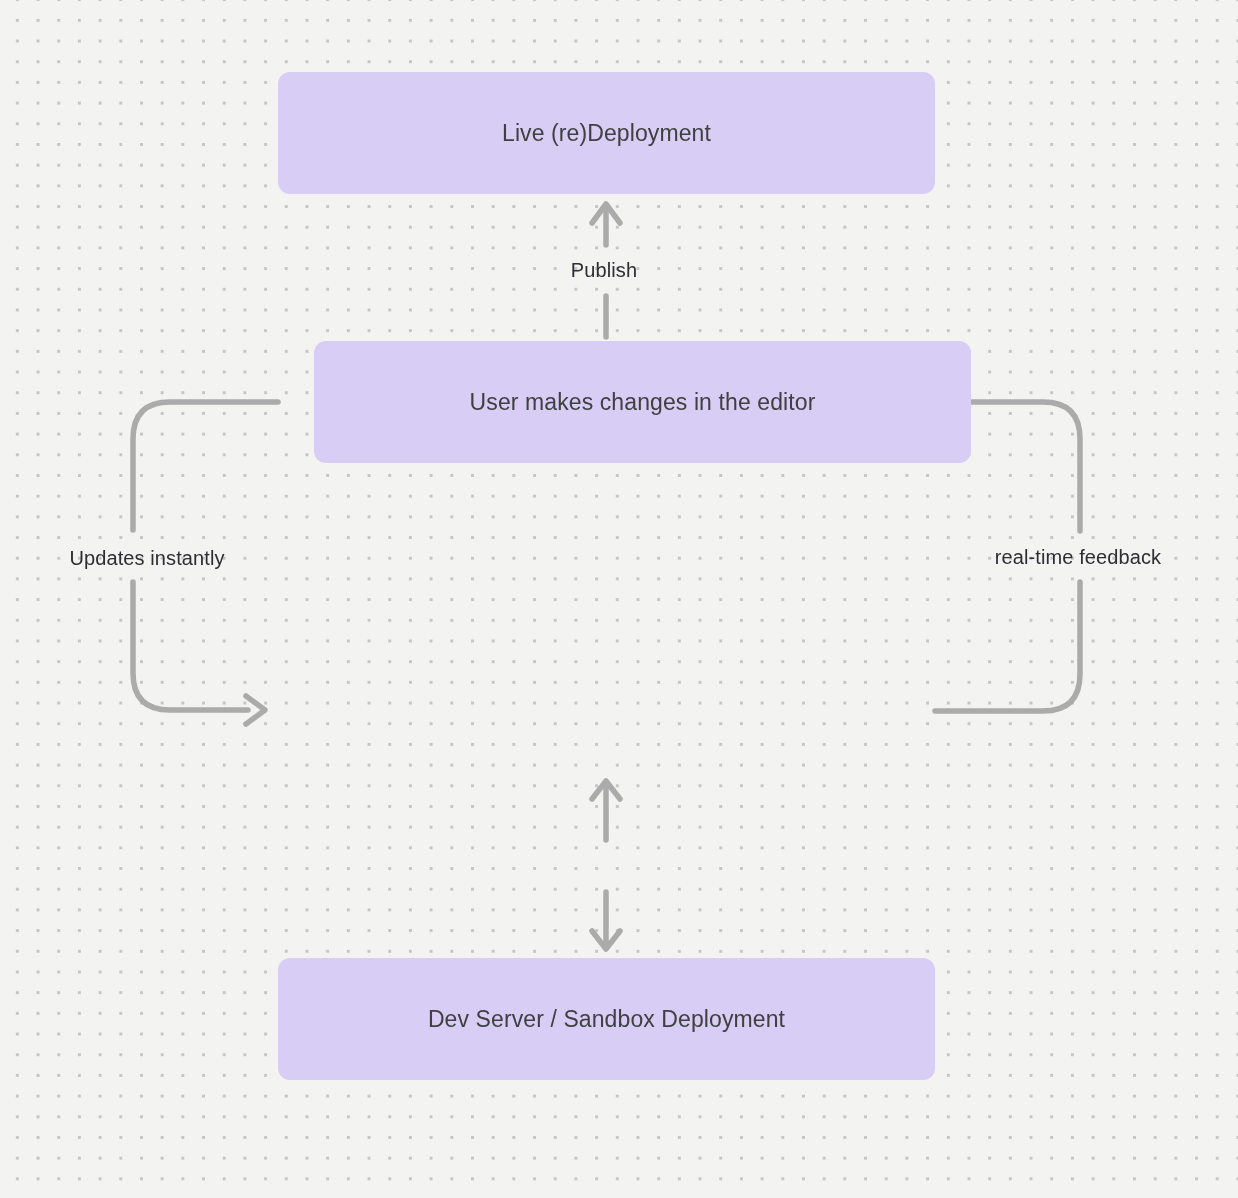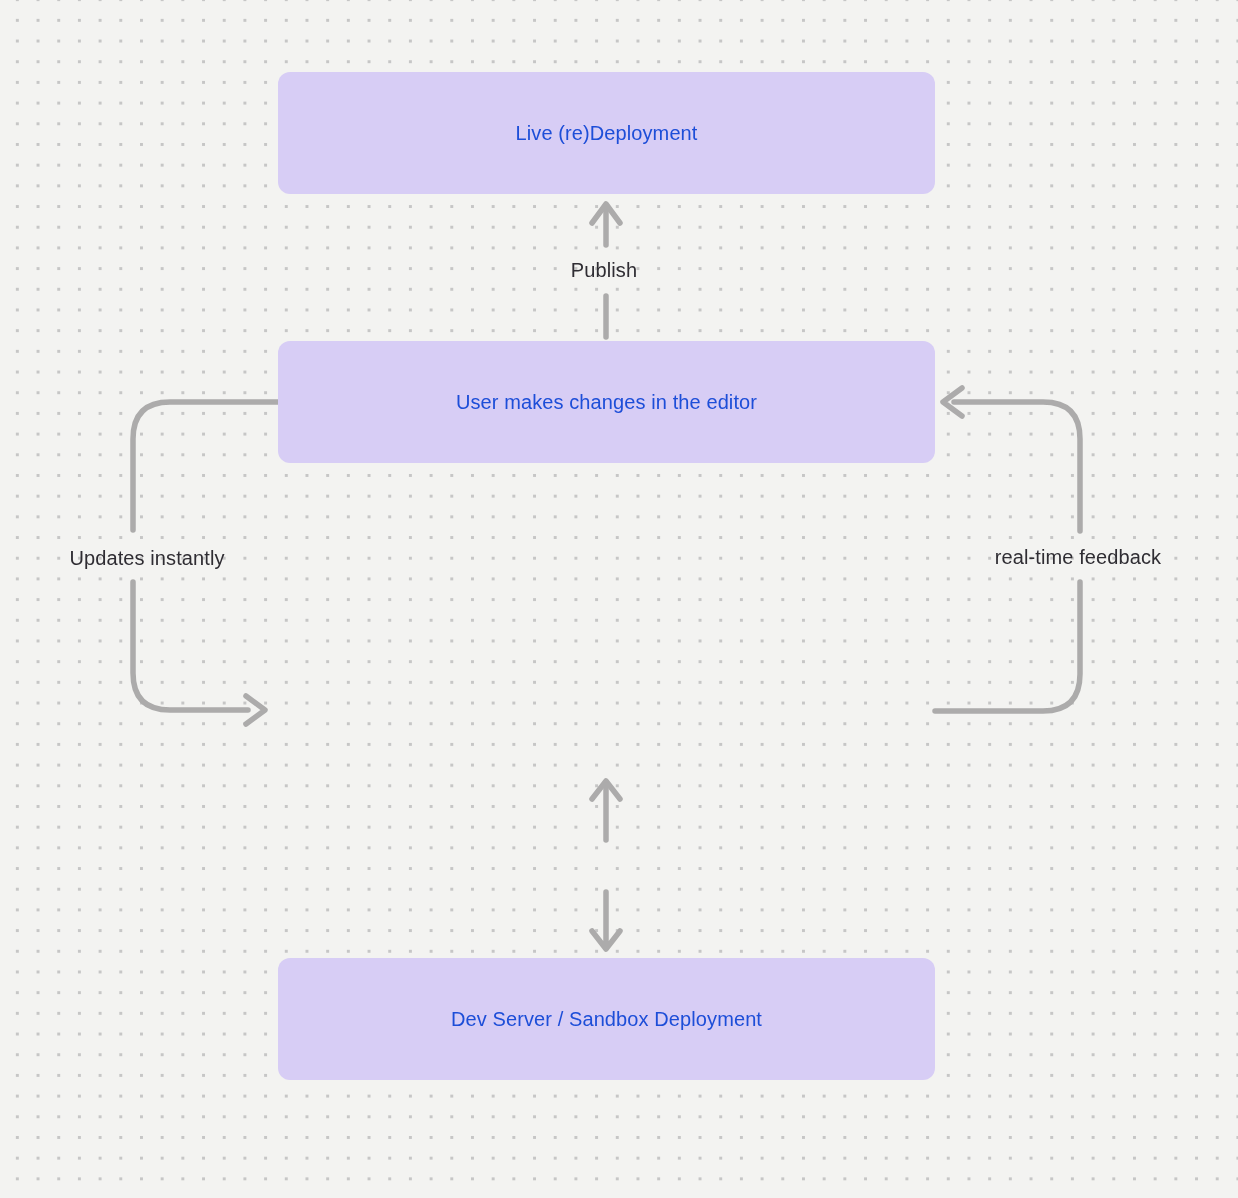--- a/index.html
+++ b/index.html
@@ -22,22 +22,22 @@
     left: 278px;
     width: 657px;
     height: 122px;
     background: #d7cdf5;
     border-radius: 12px;
     display: flex;
     align-items: center;
     justify-content: center;
   }
   .node span {
-    font-size: 20px;
-    color: #1d4ed8;
+    font-size: 23px;
+    color: #404040;
     letter-spacing: 0.1px;
   }
   .edges {
     position: absolute;
     left: 0;
     top: 0;
     pointer-events: none;
   }
   .edges path {
     fill: none;
@@ -84,21 +84,21 @@
       <path d="M592 799 L606 781 L620 799"></path>
       <path d="M606 785 L606 840"></path>
       <path d="M606 892 L606 945 M592 931 L606 949 L620 931"></path>
     </g>
   </svg>
 
   <div class="node" style="top:72px;">
     <span>Live (re)Deployment</span>
   </div>
 
-  <div class="node" style="top:341px;">
+  <div class="node" style="top:341px;margin-left:36px;">
     <span>User makes changes in the editor</span>
   </div>
 
 
   <div class="node" style="top:958px;">
     <span>Dev Server / Sandbox Deployment</span>
   </div>
 
   <div class="edge-label" style="left:604px; top:270px;">Publish</div>
 

